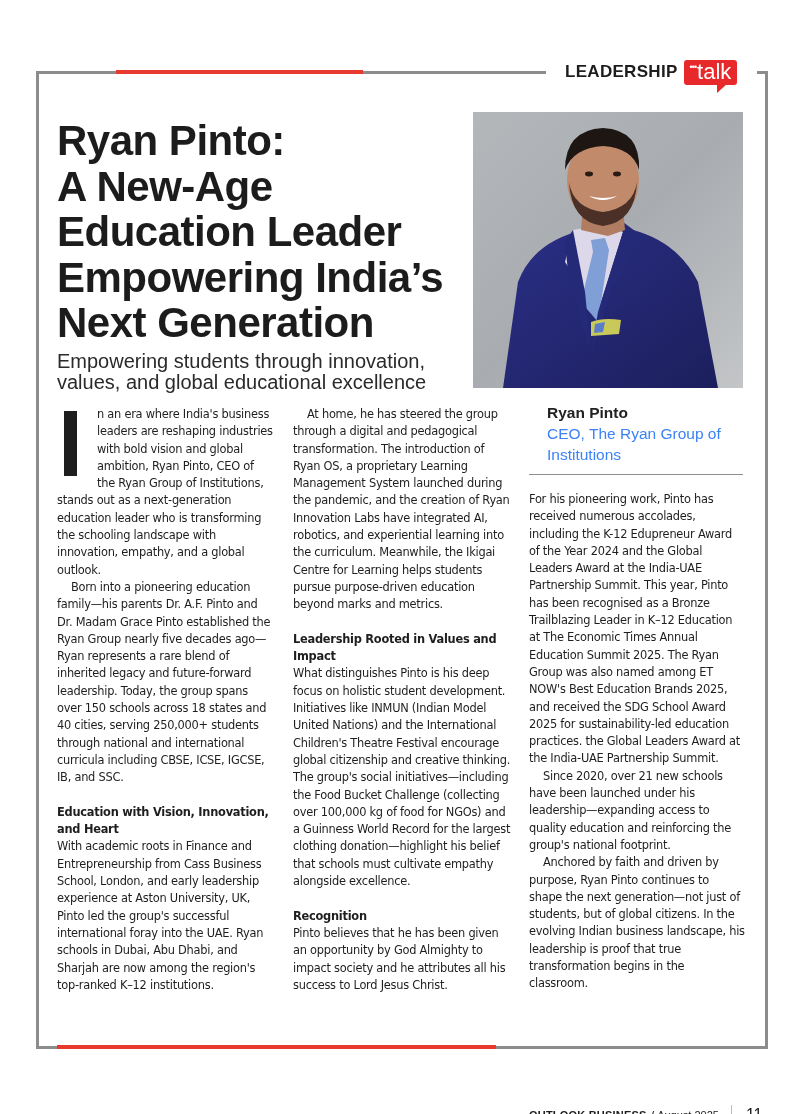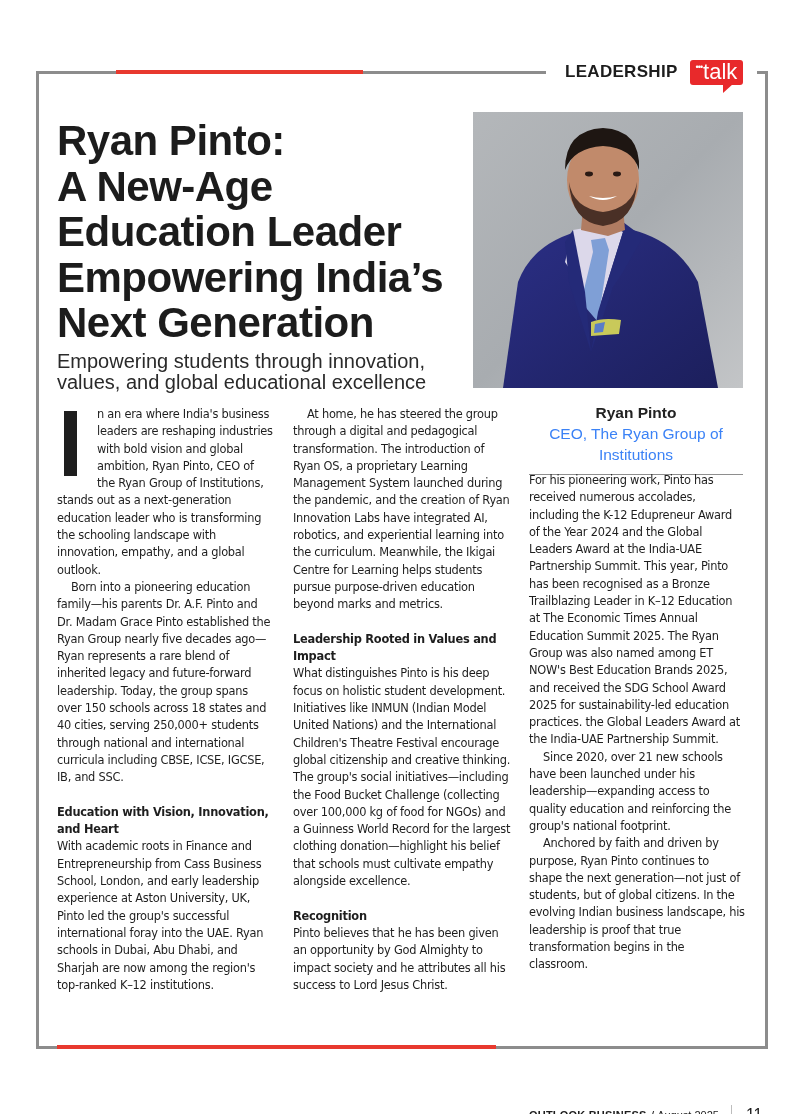--- a/index.html
+++ b/index.html
@@ -1,41 +1,41 @@
 <!DOCTYPE html>
 <html><head>
 <meta charset="utf-8">
 <style>
   html, body { margin:0; padding:0; background:#ffffff; }
   body { width:800px; height:1114px; position:relative; overflow:hidden; font-family:"Liberation Sans", sans-serif; color:#1f1f1f; }
   .frame-line { position:absolute; background:#8c8c8c; }
   .red-line { position:absolute; background:#e8392e; height:4px; }
-  .section-label { position:absolute; left:565px; top:56px; height:32px; display:flex; align-items:center; gap:12px; }
+  .section-label { position:absolute; left:565px; top:56px; height:32px; display:flex; align-items:center; gap:6px; }
   .section-label .word { font-family:"Liberation Sans", sans-serif; font-weight:700; font-size:17px; letter-spacing:0.3px; color:#1d1d1d; }
   .talk-badge { position:relative; background:#e8292b; color:#fff; border-radius:3px; padding:0 6px 1px 6px; height:24px; display:flex; align-items:center; font-size:22px; font-weight:400; line-height:1; }
   .talk-badge .dots { font-size:9px; letter-spacing:-1px; margin-right:1px; align-self:flex-start; margin-top:3px; }
   .talk-badge .tail { position:absolute; right:10px; bottom:-8px; width:0; height:0; border-left:0 solid transparent; border-right:10px solid transparent; border-top:9px solid #e8292b; }
 
   .title { position:absolute; left:57px; top:118px; width:420px; margin:0; font-family:Liberation Sans, sans-serif; font-weight:700; font-size:42px; line-height:45.5px; letter-spacing:-0.5px; color:#1c1c1c; }
   .deck { position:absolute; left:57px; top:351px; width:400px; margin:0; font-size:20px; line-height:21px; color:#2a2a2a; }
 
   .photo { position:absolute; left:473px; top:112px; width:270px; height:276px; overflow:hidden; background:linear-gradient(135deg,#b9bcbf 0%,#a9adb1 45%,#c2c4c6 100%); }
-  .caption { position:absolute; left:529px; top:403px; width:214px; text-align:center; }
+  .caption { position:absolute; left:547px; top:403px; width:214px; }
   .caption .name { font-weight:700; font-size:15.5px; line-height:20px; color:#222; }
   .caption .role { font-size:15.5px; line-height:21px; color:#3b82f6; }
   .caption-rule { position:absolute; left:529px; top:474px; width:214px; height:1px; background:#8e8e8e; }
 
   .col { position:absolute; font-family:"DejaVu Sans", sans-serif; font-size:11.4px; line-height:17.3px; color:#1e1e1e; letter-spacing:-0.25px; }
   .col p { margin:0; }
   .col p.indent { text-indent:14px; }
   .col h3 { margin:0; font-size:11.4px; line-height:17.3px; font-weight:700; letter-spacing:-0.25px; }
   .col .gap { height:17.3px; }
   .col1 { left:57px; top:406px; width:216px; }
   .col2 { left:293px; top:406px; width:218px; }
-  .col3 { left:529px; top:472px; width:216px; }
+  .col3 { left:529px; top:491px; width:216px; }
   .dropcap-bar { float:left; width:13px; height:65px; background:#1e1e1e; margin:5px 20px 0 7px; }
 
   .footer { position:absolute; top:1057px; left:529px; height:20px; display:flex; align-items:center;margin-top:48px; }
   .footer .pub { font-weight:700; font-size:11px; letter-spacing:0.2px; color:#1d1d1d; }
   .footer .slash { font-size:13px; margin:0 3px 0 4px; color:#1d1d1d; }
   .footer .date { font-size:11px; color:#1d1d1d; }
   .footer .sep { width:1px; height:20px; background:#bdbdbd; margin:0 14px 0 12px; }
   .footer .page { font-size:16px; color:#1d1d1d; }
 </style>
 </head>

